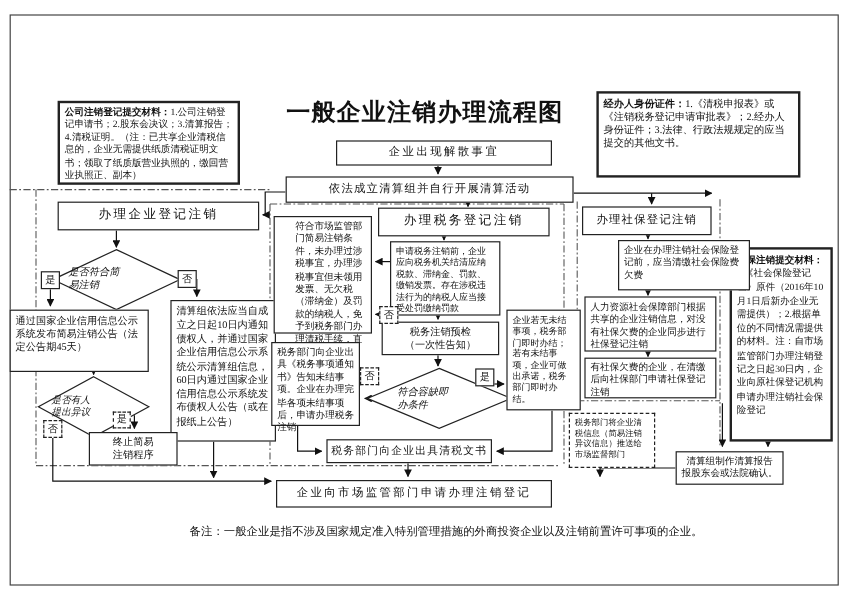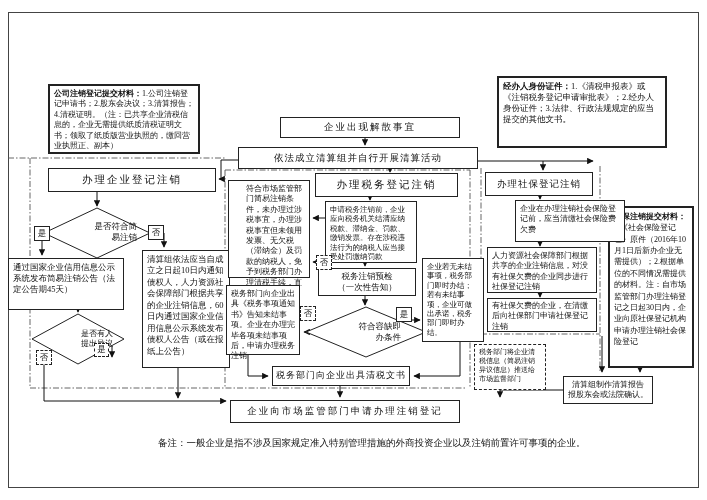--- a/index.html
+++ b/index.html
@@ -8,22 +8,22 @@
   .pageborder{position:absolute;left:8px;top:12px;width:689px;height:474px;border:1px solid #444;}
   svg.wires{position:absolute;left:0;top:0;z-index:1;}
   .title{position:absolute;left:236px;top:80px;width:236px;text-align:center;
          font-size:20px;font-weight:bold;letter-spacing:1px;z-index:2;}
   .box{position:absolute;box-sizing:border-box;border:1px solid #222;background:#fff;
        font-size:8px;line-height:1.3;padding:3px 4px;text-align:left;z-index:2;}
   .c{display:flex;align-items:center;justify-content:center;text-align:center;padding:1px;}
   .bold2{border-width:2px;}
   .dashbox{border-style:dashed;}
   .mat-title{font-weight:bold;}
-  .dtext{position:absolute;z-index:2;text-align:right;font-size:8.5px;line-height:1.25;
-         white-space:pre-line;}
+  .dtext{position:absolute;z-index:2;text-align:left;font-size:8.5px;line-height:1.25;
+         white-space:pre-line;font-style:italic;}
   .prewrap{white-space:pre-line;}
   .lbl{position:absolute;z-index:3;box-sizing:border-box;width:16px;height:15px;border:1px solid #222;
        background:#fff;font-size:8.5px;display:flex;align-items:center;justify-content:center;}
   .lbl-dash{border-style:dashed;}
   .hdr{font-size:10.5px;letter-spacing:2px;}
   .note{position:absolute;left:158px;top:437px;width:444px;font-size:9.5px;z-index:2;}
 </style>
 </head>
 <body>
 
@@ -77,20 +77,21 @@
       <path d="M640,368 V372" marker-end="url(#ah)"></path>
       <path d="M563,390 H500 V397" marker-end="url(#ah)"></path>
     </g>
     <g stroke="#222" stroke-width="1" fill="#fff">
       <polygon points="97,208 150,233 97,258 44,233"></polygon>
       <polygon points="78,314 124,339 78,364 32,339"></polygon>
       <polygon points="366,307 426,332 366,357 306,332"></polygon>
     </g>
   </svg>
 
+  <div class="title">一般企业注销办理流程图</div>
 
   <div class="box bold2" style="left:48px;top:84px;width:152px;height:70px;">
     <span class="mat-title">公司注销登记提交材料：</span><span>1.公司注销登记申请书；2.股东会决议；3.清算报告；4.清税证明。（注：已共享企业清税信息的，企业无需提供纸质清税证明文书；领取了纸质版营业执照的，缴回营业执照正、副本）</span>
   </div>
   <div class="box bold2" style="left:497px;top:76px;width:170px;height:72px;font-size:8.5px;">
     <span class="mat-title">经办人身份证件：</span><span>1.《清税申报表》或《注销税务登记申请审批表》；2.经办人身份证件；3.法律、行政法规规定的应当提交的其他文书。</span>
   </div>
   <div class="box bold2" style="left:608px;top:206px;width:86px;height:162px;line-height:1.42;">
     <span class="mat-title">社保注销提交材料：</span><span>1.《社会保险登记证》原件（2016年10月1日后新办企业无需提供）；2.根据单位的不同情况需提供的材料。注：自市场监管部门办理注销登记之日起30日内，企业向原社保登记机构申请办理注销社会保险登记</span>
   </div>
@@ -100,25 +101,27 @@
 
   <div class="box c hdr" style="left:48px;top:168px;width:168px;height:24px;">办理企业登记注销</div>
   <div class="box c hdr" style="left:315px;top:173px;width:143px;height:24px;">办理税务登记注销</div>
   <div class="box c" style="left:485px;top:172px;width:108px;height:24px;font-size:9.5px;letter-spacing:1px;">办理社保登记注销</div>
 
   <div class="dtext" style="left:57px;top:221px;width:80px;">是否符合简
 易注销</div>
   <div class="lbl" style="left:34px;top:226px;">是</div>
   <div class="lbl" style="left:148px;top:225px;">否</div>
   <div class="box" style="left:8px;top:258px;width:116px;height:52px;font-size:8.5px;">通过国家企业信用信息公示系统发布简易注销公告（法定公告期45天）</div>
-  <div class="box" style="left:142px;top:250px;width:88px;height:118px;font-size:8.5px;line-height:1.35;">清算组依法应当自成立之日起10日内通知债权人，人力资源社会保障部门根据共享的企业注销信息，60日内通过国家企业信用信息公示系统发布债权人公告（或在报纸上公告）</div>
+  <div class="box" style="left:142px;top:250px;width:88px;height:118px;font-size:8.5px;line-height:1.35;">清算组依法应当自成立之日起10日内通知债权人，并通过国家企业信用信息公示系统公示清算组信息，60日内通过国家企业信用信息公示系统发布债权人公告（或在报纸上公告）</div>
   <div class="dtext" style="left:43px;top:329px;width:70px;font-size:8px;">是否有人
 提出异议</div>
   <div class="lbl lbl-dash" style="left:36px;top:350px;">否</div>
   <div class="lbl lbl-dash" style="left:94px;top:343px;width:15px;height:14px;">是</div>
+  <div class="box c prewrap" style="left:74px;top:360px;width:74px;height:28px;font-size:8.5px;">终止简易
+注销程序</div>
 
   <div class="box" style="left:228px;top:180px;width:82px;height:98px;padding-left:17px;">符合市场监管部门简易注销条件，未办理过涉税事宜，办理涉税事宜但未领用发票、无欠税（滞纳金）及罚款的纳税人，免予到税务部门办理清税手续，直接申请办</div>
   <div class="box" style="left:325px;top:201px;width:92px;height:62px;font-size:7.5px;line-height:1.25;">申请税务注销前，企业应向税务机关结清应纳税款、滞纳金、罚款、缴销发票。存在涉税违法行为的纳税人应当接受处罚缴纳罚款</div>
   <div class="lbl lbl-dash" style="left:316px;top:255px;">否</div>
   <div class="box c prewrap" style="left:318px;top:268px;width:98px;height:28px;font-size:8.5px;">税务注销预检
 （一次性告知）</div>
   <div class="dtext" style="left:331px;top:321px;width:70px;">符合容缺即
 办条件</div>
   <div class="lbl lbl-dash" style="left:300px;top:306px;">否</div>
   <div class="lbl" style="left:396px;top:307px;">是</div>

